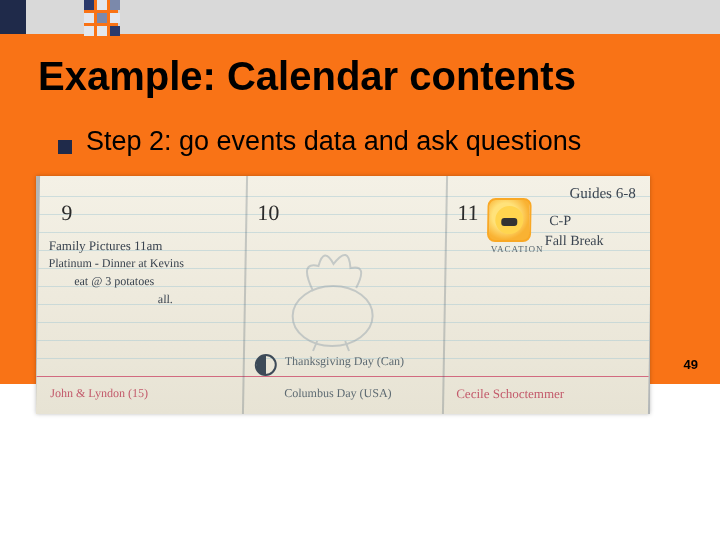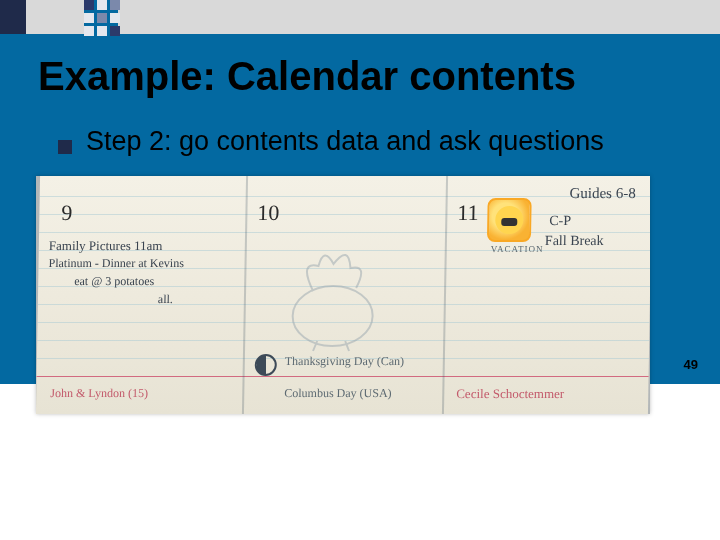--- a/index.html
+++ b/index.html
@@ -1,17 +1,17 @@
 <!DOCTYPE html>
 <html><head>
 <meta charset="utf-8">
 <style>
   * { box-sizing: border-box; margin: 0; padding: 0; }
   html, body { width: 720px; height: 540px; font-family: Arial, Helvetica, sans-serif; background: #fff; overflow: hidden; }
-  .slide { position: relative; width: 720px; height: 384px; background: #0369a1; }
+  .slide { position: relative; width: 720px; height: 384px; background: #f97316; }
   .top-strip { position: absolute; top: 0; left: 0; right: 0; height: 34px; }
   .strip-dark { position: absolute; left: 0; top: 0; height: 34px; background: #1f2a4a; }
   .strip-grey { position: absolute; top: 0; height: 34px; background: #d9d9d9; }
   .sq-grid { position: absolute; width: 36px; height: 36px; display: grid; grid-template-columns: repeat(3,1fr); grid-template-rows: repeat(3,1fr); gap: 3px; }
   .sq-grid .c { background: #e3e7ee; }
   .sq-grid .c.d1 { background: #2b3a6b; }
   .sq-grid .c.d2 { background: #7b89ab; }
   .title { position: absolute; left: 38px; top: 54px; font-size: 40px; color: #000; }
   .bullet-row { position: absolute; left: 58px; top: 126px; display: flex; align-items: baseline; gap: 14px; }
   .bullet-sq { width: 14px; height: 14px; background: #1f2a4a; flex: 0 0 auto; position: relative; top: 4px; }
@@ -53,21 +53,21 @@
       <div class="c"></div>
         <div class="c"></div>
         <div class="c d1"></div>
     </div>
   </div>
 
   <h1 class="title">Example: Calendar contents</h1>
 
   <div class="bullet-row">
     <div class="bullet-sq"></div>
-    <div class="bullet-text">Step 2: go contents data and ask questions</div>
+    <div class="bullet-text">Step 2: go events data and ask questions</div>
   </div>
 
   <div class="photo-wrap">
     <div class="paper">
       <div class="rule" style="top:20px"></div>
         <div class="rule" style="top:38px"></div>
         <div class="rule" style="top:56px"></div>
       <div class="rule" style="top:74px"></div>
         <div class="rule" style="top:92px"></div>
         <div class="rule" style="top:110px"></div>

